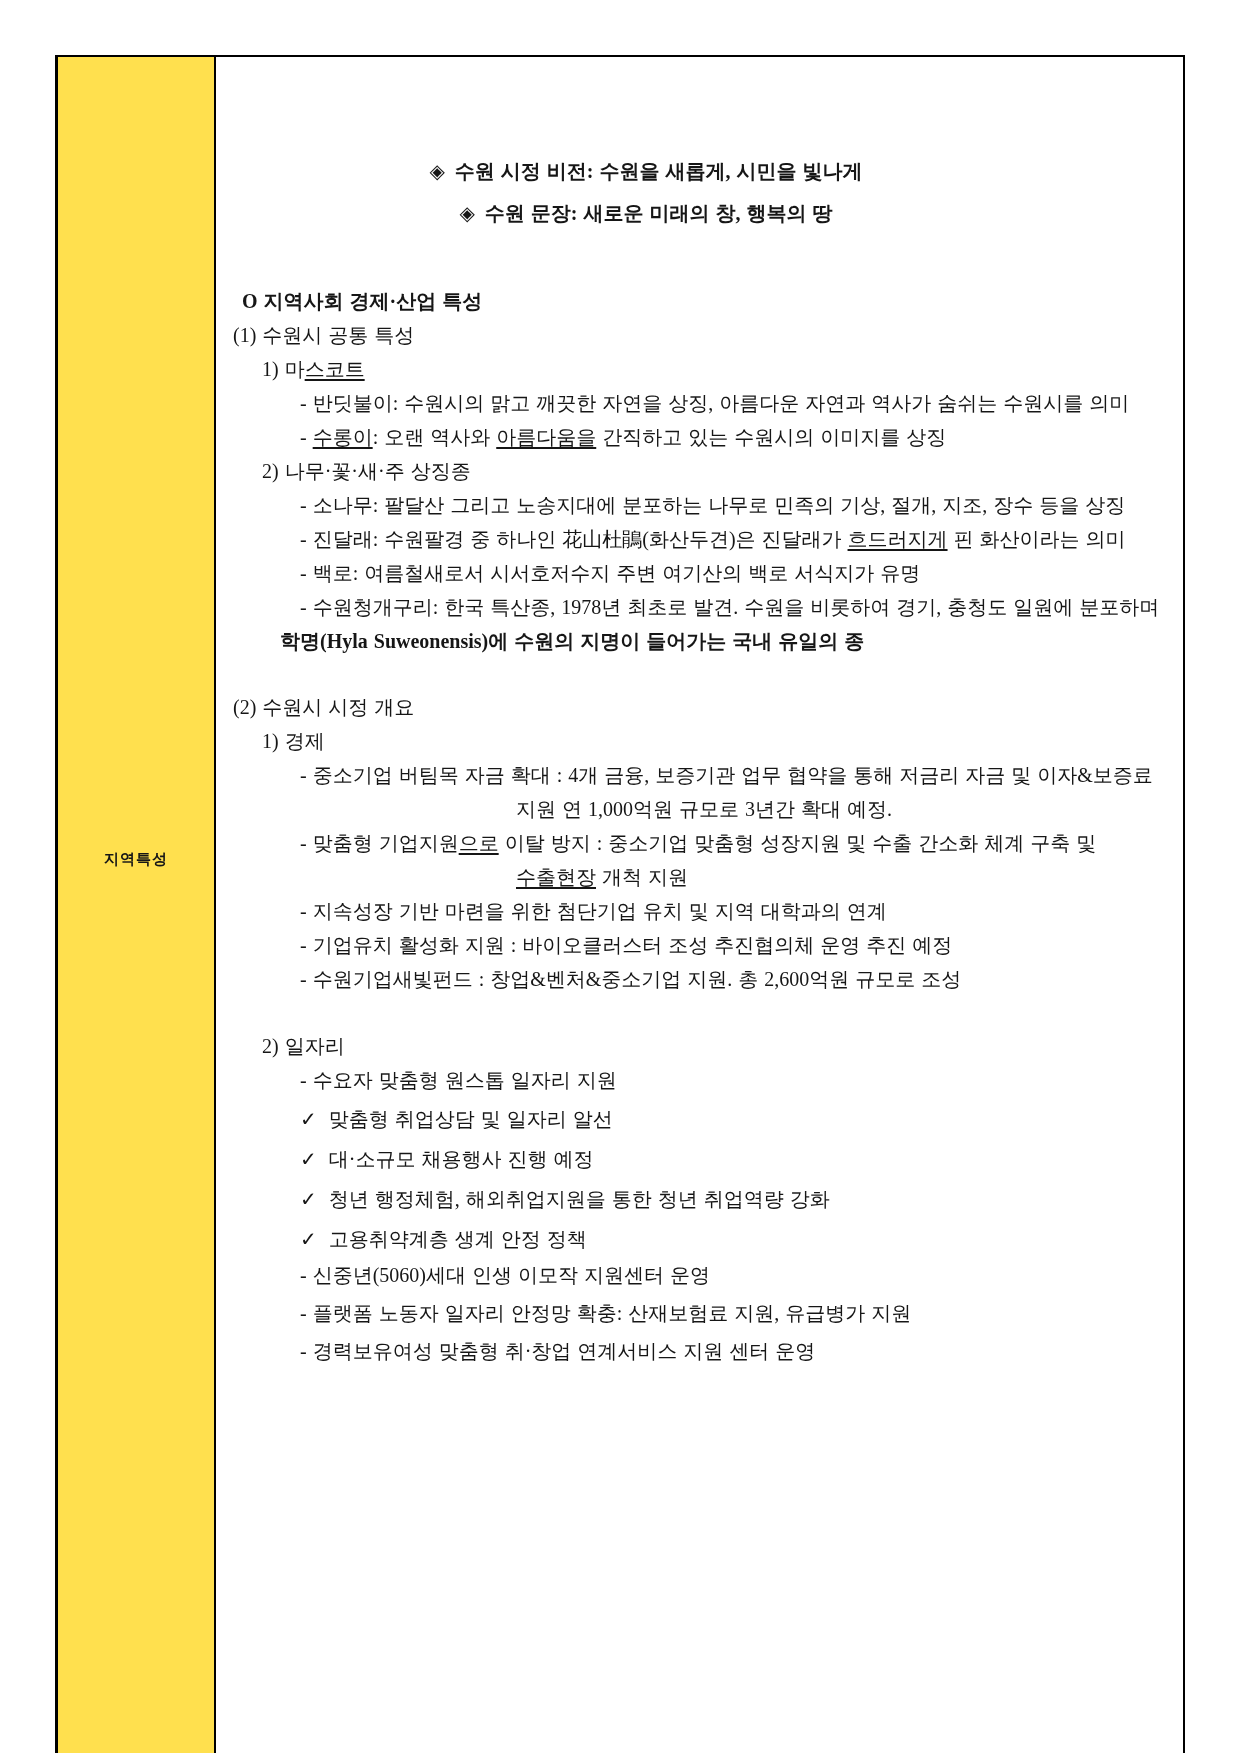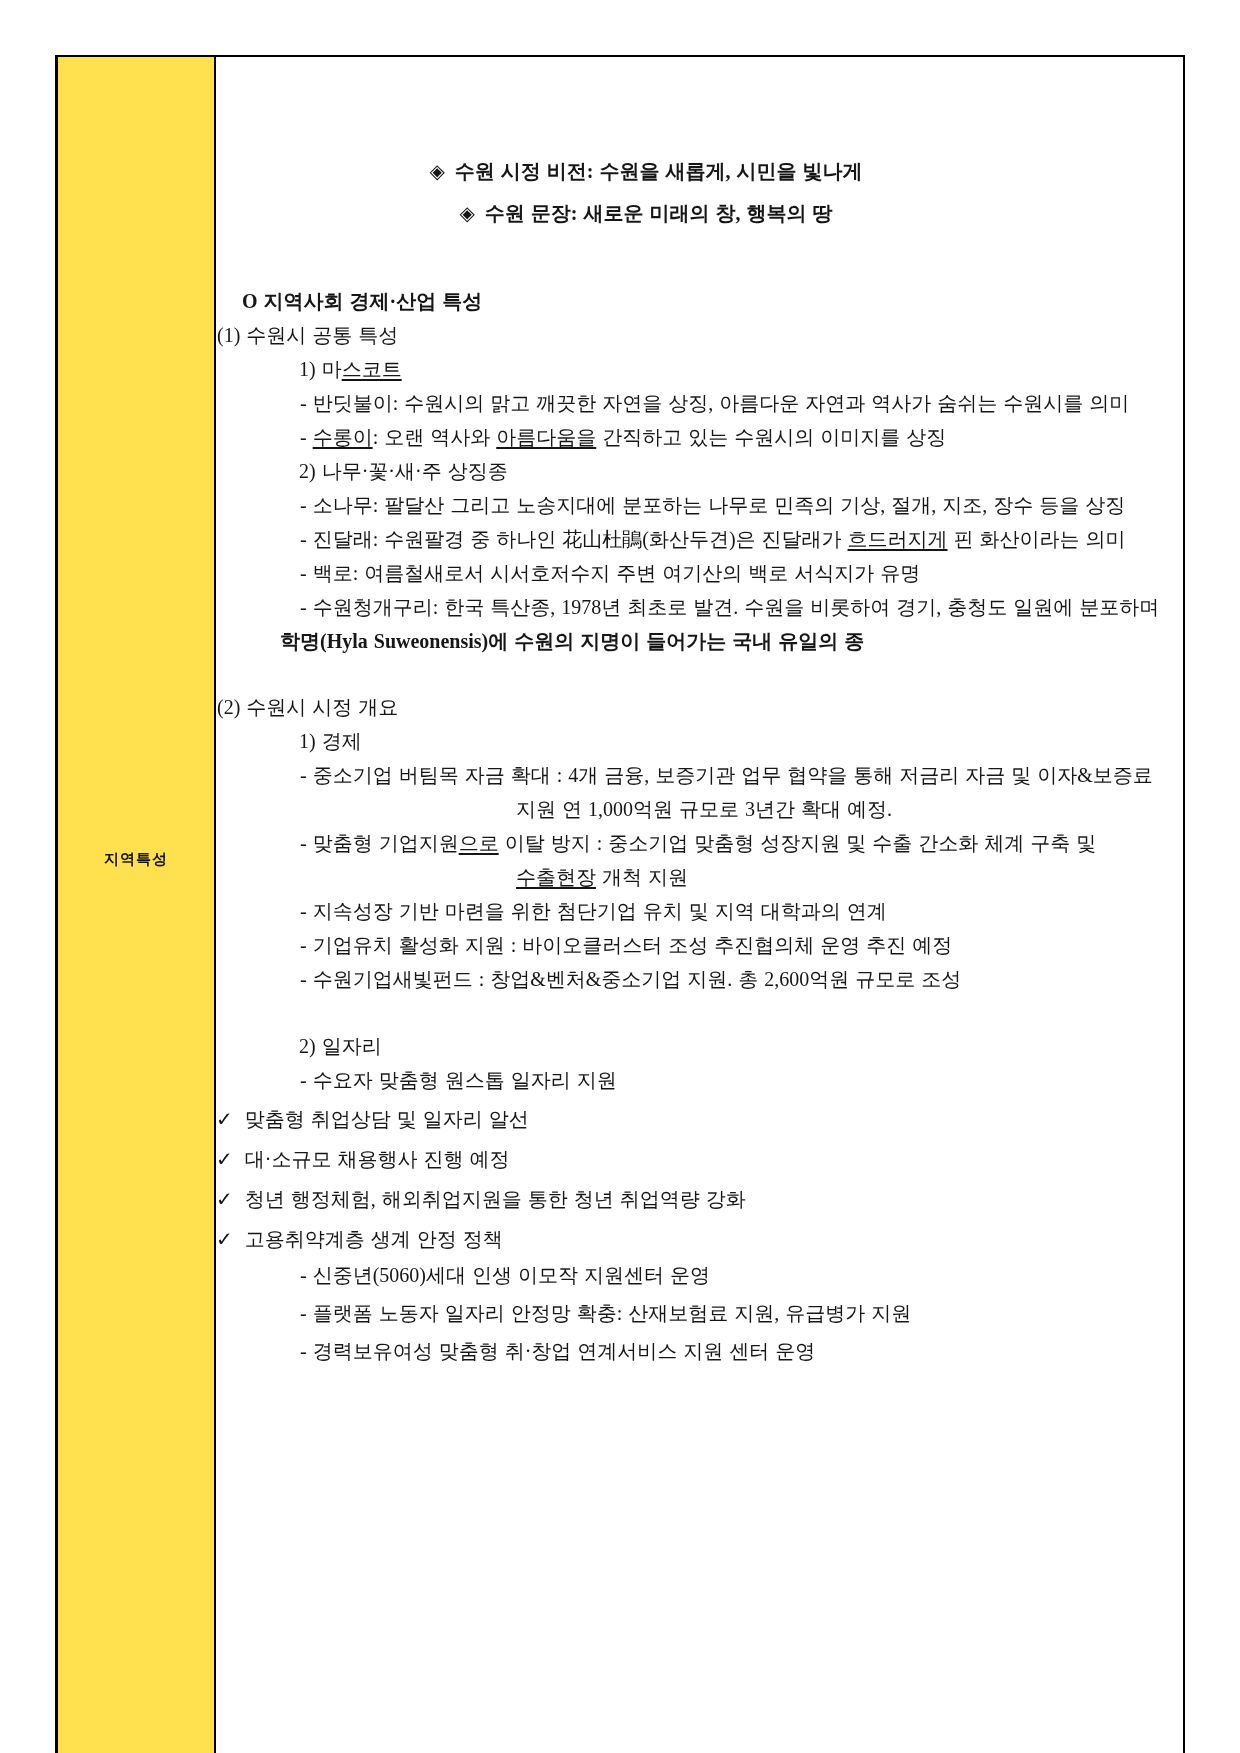--- a/index.html
+++ b/index.html
@@ -48,26 +48,26 @@
     font-size:20px;
     word-spacing:1px;
     white-space:nowrap;
   }
   .line u, .line .u{
     text-decoration:underline;
     text-underline-offset:3px;
   }
   .l-vision{width:860px;text-align:center;line-height:42px;min-height:42px;font-weight:bold;white-space:nowrap;}
   .l-h{padding-left:26px;font-weight:bold;}
-  .l-n{padding-left:1px;}
-  .l-s{padding-left:83px;}
+  .l-n{padding-left:17px;}
+  .l-s{padding-left:46px;}
   .l-d{padding-left:84px;}
   .l-c{padding-left:64px;font-weight:bold;}
   .l-cc{padding-left:300px;}
-  .l-k{}
+  .l-k{padding-left:84px;}
   .bullet-icon{display:inline-block;margin-right:10px;}
   .check-icon{display:inline-block;margin-right:12px;font-family:"DejaVu Sans",sans-serif;}
 </style>
 </head>
 <body>
 
 <div class="page" style="background: rgb(255, 255, 255);">
   <div class="doc-table">
     <div class="side-cell" style="background: rgb(255, 224, 78);">
       <div class="side-label">지역특성</div>

